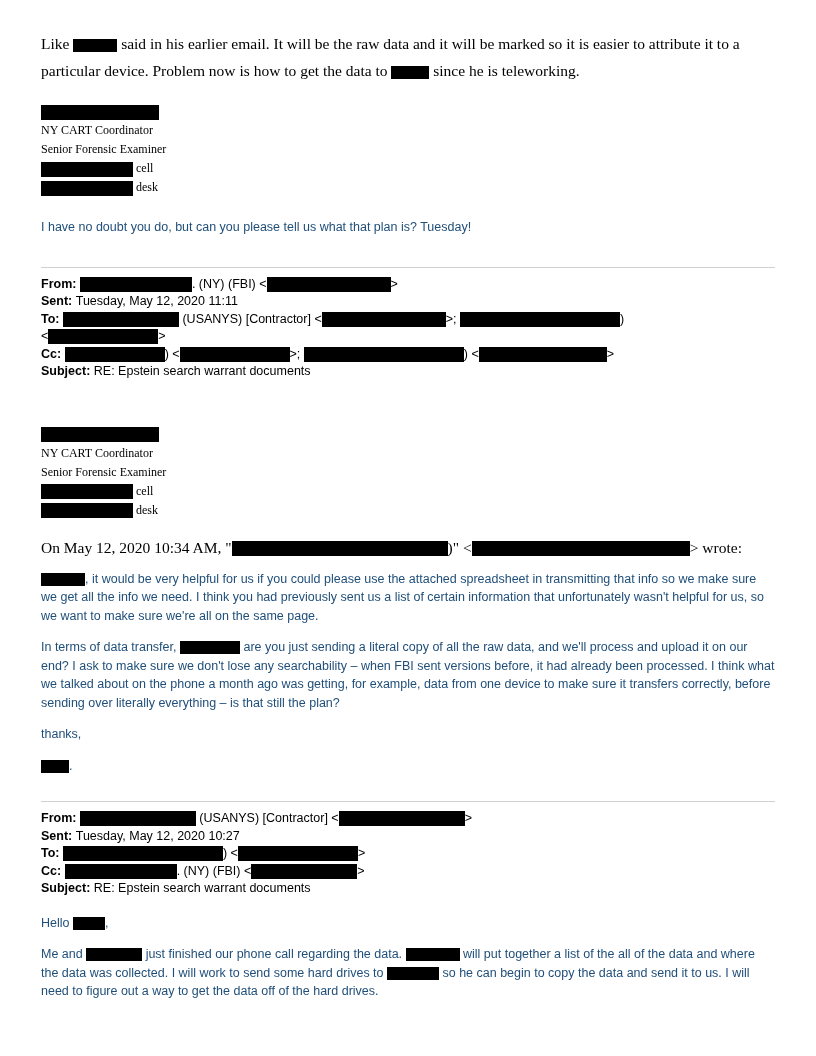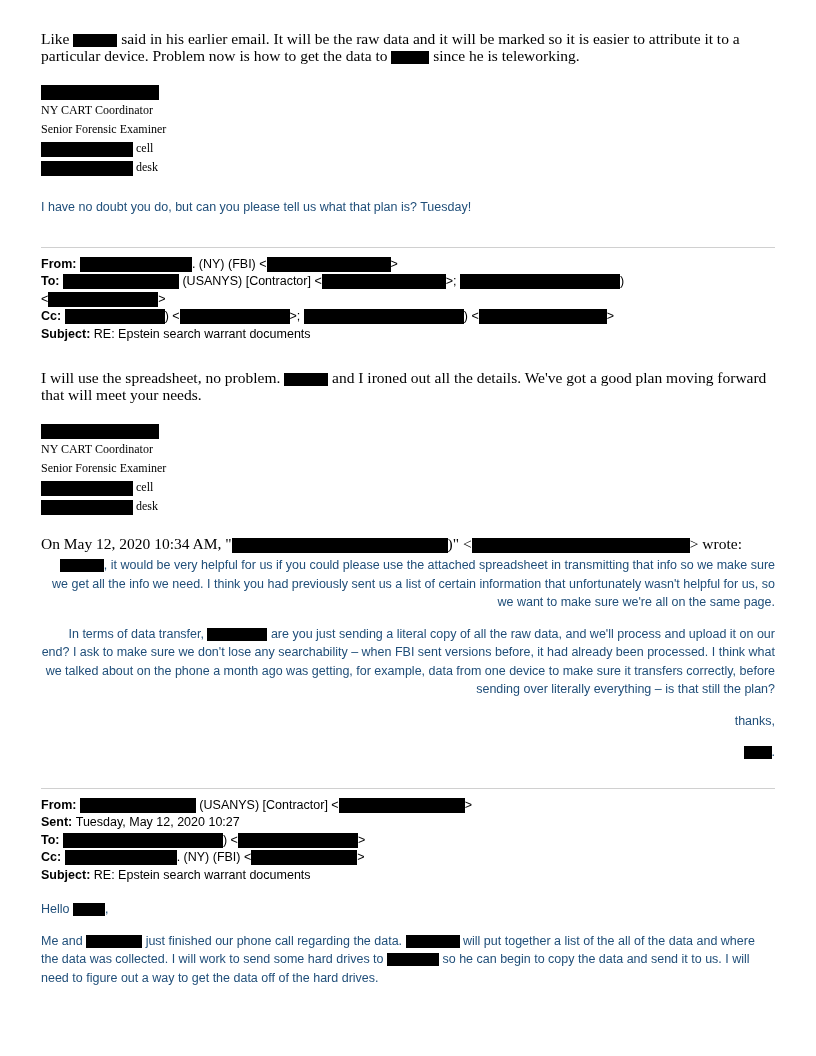--- a/index.html
+++ b/index.html
@@ -38,21 +38,21 @@
   }
   .rblk {
     display: inline-block;
     background: #000000;
     height: 15px;
     vertical-align: middle;
   }
   .serif-body {
     font-family: "Liberation Serif", serif;
     font-size: 15.5px;
-    line-height: 17px;
+    line-height: 27px;
   }
   .sans-body {
     font-family: "Liberation Sans", sans-serif;
     font-size: 12.5px;
     line-height: 18.5px;
   }
   .blue {
     color: #1f4e79;
   }
   .hdr-sans {
@@ -121,30 +121,28 @@
         </div>
     </div>
 
     <div style="height:30px"></div>
     <div class="divider"></div>
     <div style="height:8px"></div>
 
     <div class="block">
       <div>
           <div class="hdr-sans"><span class="hdr-label">From: </span><span class="rblk" style="width: 112px;"></span>. (NY) (FBI) &lt;<span class="rblk" style="width: 124px;"></span>&gt;</div>
+          <div class="hdr-sans"><span class="hdr-label">Sent: </span>Tuesday, May 12, 2020 11:11</div>
           <div class="hdr-sans"><span class="hdr-label">To: </span><span class="rblk" style="width: 116px;"></span> (USANYS) [Contractor] &lt;<span class="rblk" style="width: 124px;"></span>&gt;; <span class="rblk" style="width: 160px;"></span>)<br>&lt;<span class="rblk" style="width: 110px;"></span>&gt;</div>
           <div class="hdr-sans"><span class="hdr-label">Cc: </span><span class="rblk" style="width: 100px;"></span>) &lt;<span class="rblk" style="width: 110px;"></span>&gt;; <span class="rblk" style="width: 160px;"></span>) &lt;<span class="rblk" style="width: 128px;"></span>&gt;</div>
           <div class="hdr-sans"><span class="hdr-label">Subject: </span>RE: Epstein search warrant documents</div>
         </div>
 
       <div class="spacer-lg"></div>
 
-      <div class="serif-body">
-          <div>I will use the spreadsheet, no problem.   <span class="r" style="width: 44px;"></span> and I ironed out all the details.  We've got a good plan moving forward that will meet your needs.</div>
-        </div>
 
       <div class="spacer-md"></div>
 
       <div>
         <div class="sig-line">
           <span class="rblk" style="width: 118px;"></span>
         </div>
         <div class="sig-line">NY CART Coordinator</div>
         <div class="sig-line">Senior Forensic Examiner</div>
         <div class="sig-line">
@@ -154,21 +152,21 @@
         <div class="sig-line">
           <span class="rblk" style="width: 92px;"></span>
           <span>desk</span>
         </div>
       </div>
 
       <div class="spacer-md"></div>
 
       <div class="wrote-line">On May 12, 2020 10:34 AM, "<span class="rblk" style="width: 216px;"></span>)" &lt;<span class="rblk" style="width: 218px;"></span>&gt; wrote:</div>
 
-      <div class="sans-body blue" style="margin-top:2px;text-align:right;">
+      <div class="sans-body blue" style="margin-top:12px;">
           <div><span class="r" style="width: 44px;"></span>, it would be very helpful for us if you could please use the attached spreadsheet in transmitting that info so we make sure we get all the info we need.  I think you had previously sent us a list of certain information that unfortunately wasn't helpful for us, so we want to make sure we're all on the same page.</div>
           <div style="margin-top: 13px;">In terms of data transfer, <span class="r" style="width: 60px;"></span> are you just sending a literal copy of all the raw data, and we'll process and upload it on our end?  I ask to make sure we don't lose any searchability – when FBI sent versions before, it had already been processed.  I think what we talked about on the phone a month ago was getting, for example, data from one device to make sure it transfers correctly, before sending over literally everything – is that still the plan?</div>
           <div style="margin-top: 13px;">thanks,</div>
           <div style="margin-top: 13px;"><span class="r" style="width: 28px;"></span>.</div>
         </div>
     </div>
 
     <div style="height:26px"></div>
     <div class="divider"></div>
     <div style="height:8px"></div>

